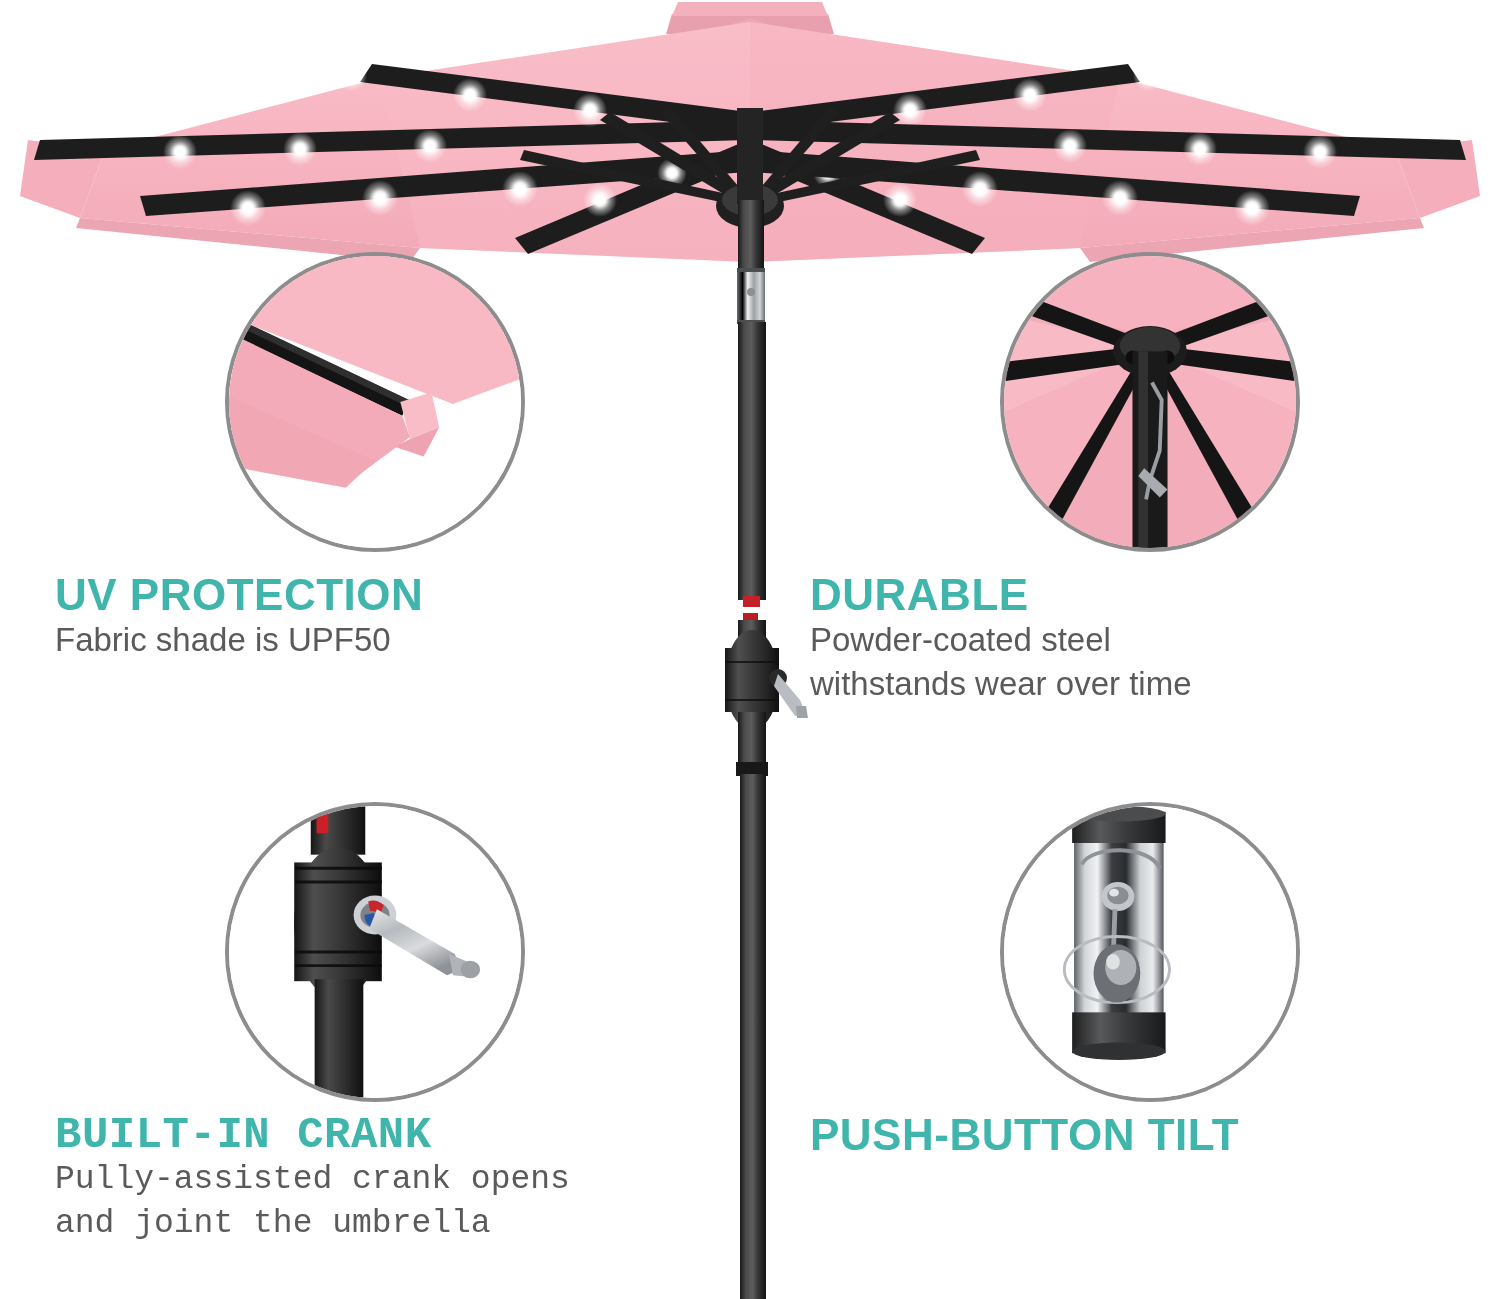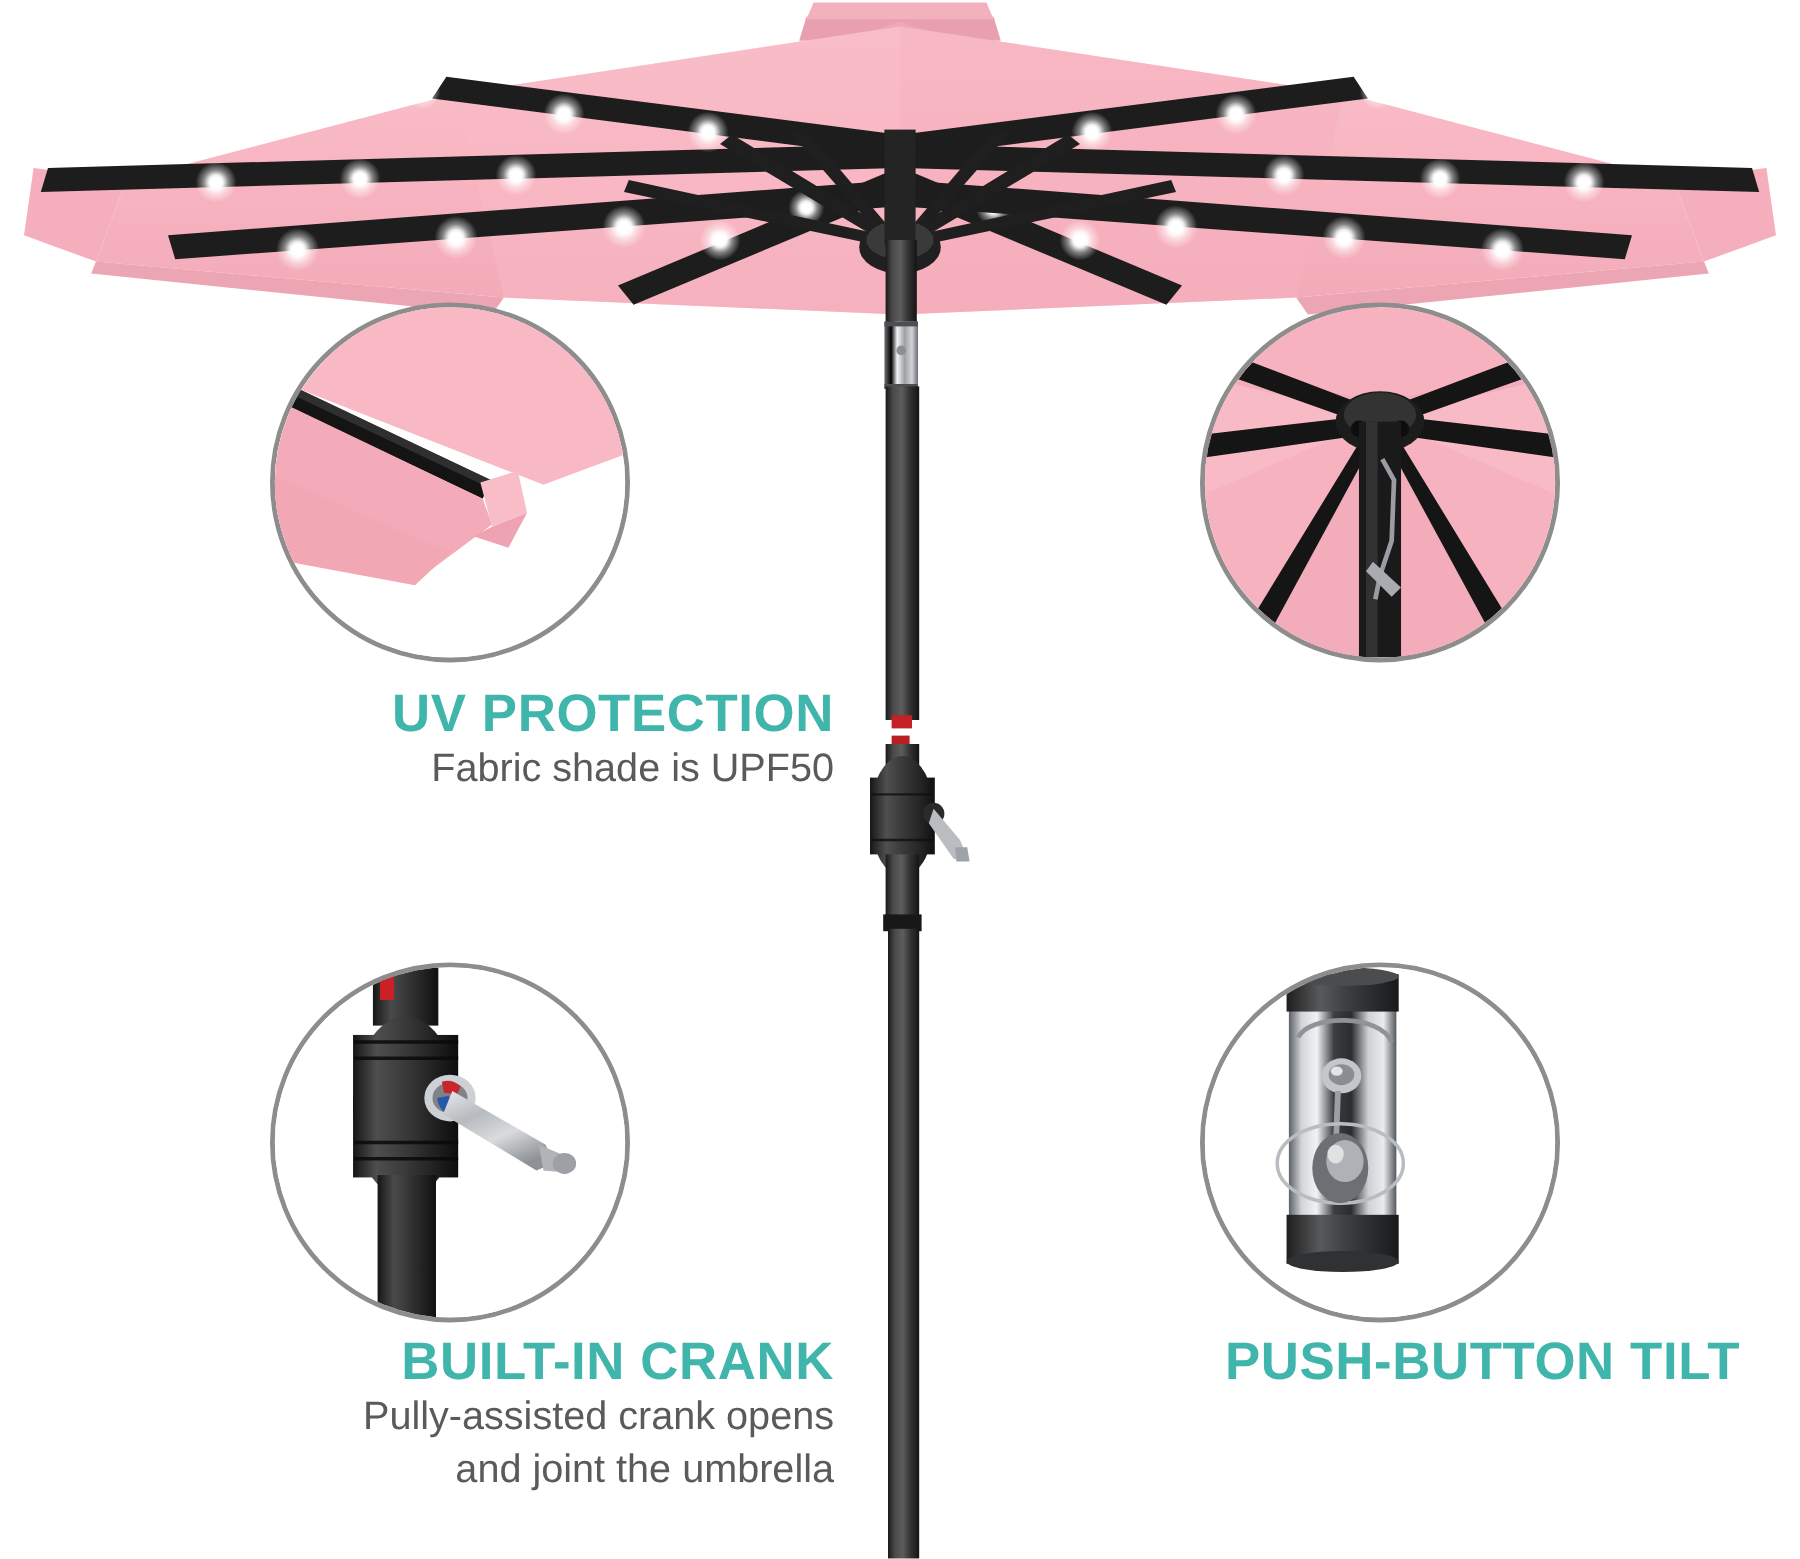--- a/index.html
+++ b/index.html
@@ -43,21 +43,21 @@
 
   #callout-uv       { left: 225px;  top: 252px; }
   #callout-durable  { left: 1000px; top: 252px; }
   #callout-crank    { left: 225px;  top: 802px; }
   #callout-tilt     { left: 1000px; top: 802px; }
 
   
   .feature-text {
     position: absolute;
     width: 640px;
-    text-align: right;
+    text-align: left;
   }
 
   .feature-heading {
     color: #3fb5ab;
     font-size: 44px;
     font-weight: bold;
     letter-spacing: 0.5px;
     line-height: 1.05;
     white-space: nowrap;
   }
@@ -65,21 +65,21 @@
   .feature-body {
     color: #5a5a5c;
     font-size: 33px;
     font-weight: 300;
     line-height: 1.33;
   }
   .feature-body .line { display: block; }
 
   #text-uv       { left: 55px;   top: 572px; }
   #text-durable  { left: 810px;  top: 572px; }
-  #text-crank    { left: 55px;   top: 1112px; }
+  #text-crank    { left: 55px;   top: 1112px; font-family: Liberation Mono, monospace; }
   #text-tilt     { left: 810px;  top: 1112px; }
 </style>
 </head>
 <body>
 
 <div id="stage">
 
   <svg id="umbrella-art" viewBox="0 0 1500 1299">
     <defs>
       <linearGradient id="poleGrad" x1="0" y1="0" x2="1" y2="0">
@@ -418,20 +418,27 @@
     </svg>
   </div>
 
   <div class="feature-text" id="text-uv">
     <div class="feature-heading">UV PROTECTION</div>
     <div class="feature-body">
       <span class="line">Fabric shade is UPF50</span>
     </div>
   </div>
 
+  <div class="feature-text" id="text-durable">
+    <div class="feature-heading">DURABLE</div>
+    <div class="feature-body">
+      <span class="line">Powder-coated steel</span>
+      <span class="line">withstands wear over time</span>
+    </div>
+  </div>
 
   <div class="feature-text" id="text-crank">
     <div class="feature-heading">BUILT-IN CRANK</div>
     <div class="feature-body">
       <span class="line">Pully-assisted crank opens</span>
       <span class="line">and joint the umbrella</span>
     </div>
   </div>
 
   <div class="feature-text" id="text-tilt">

